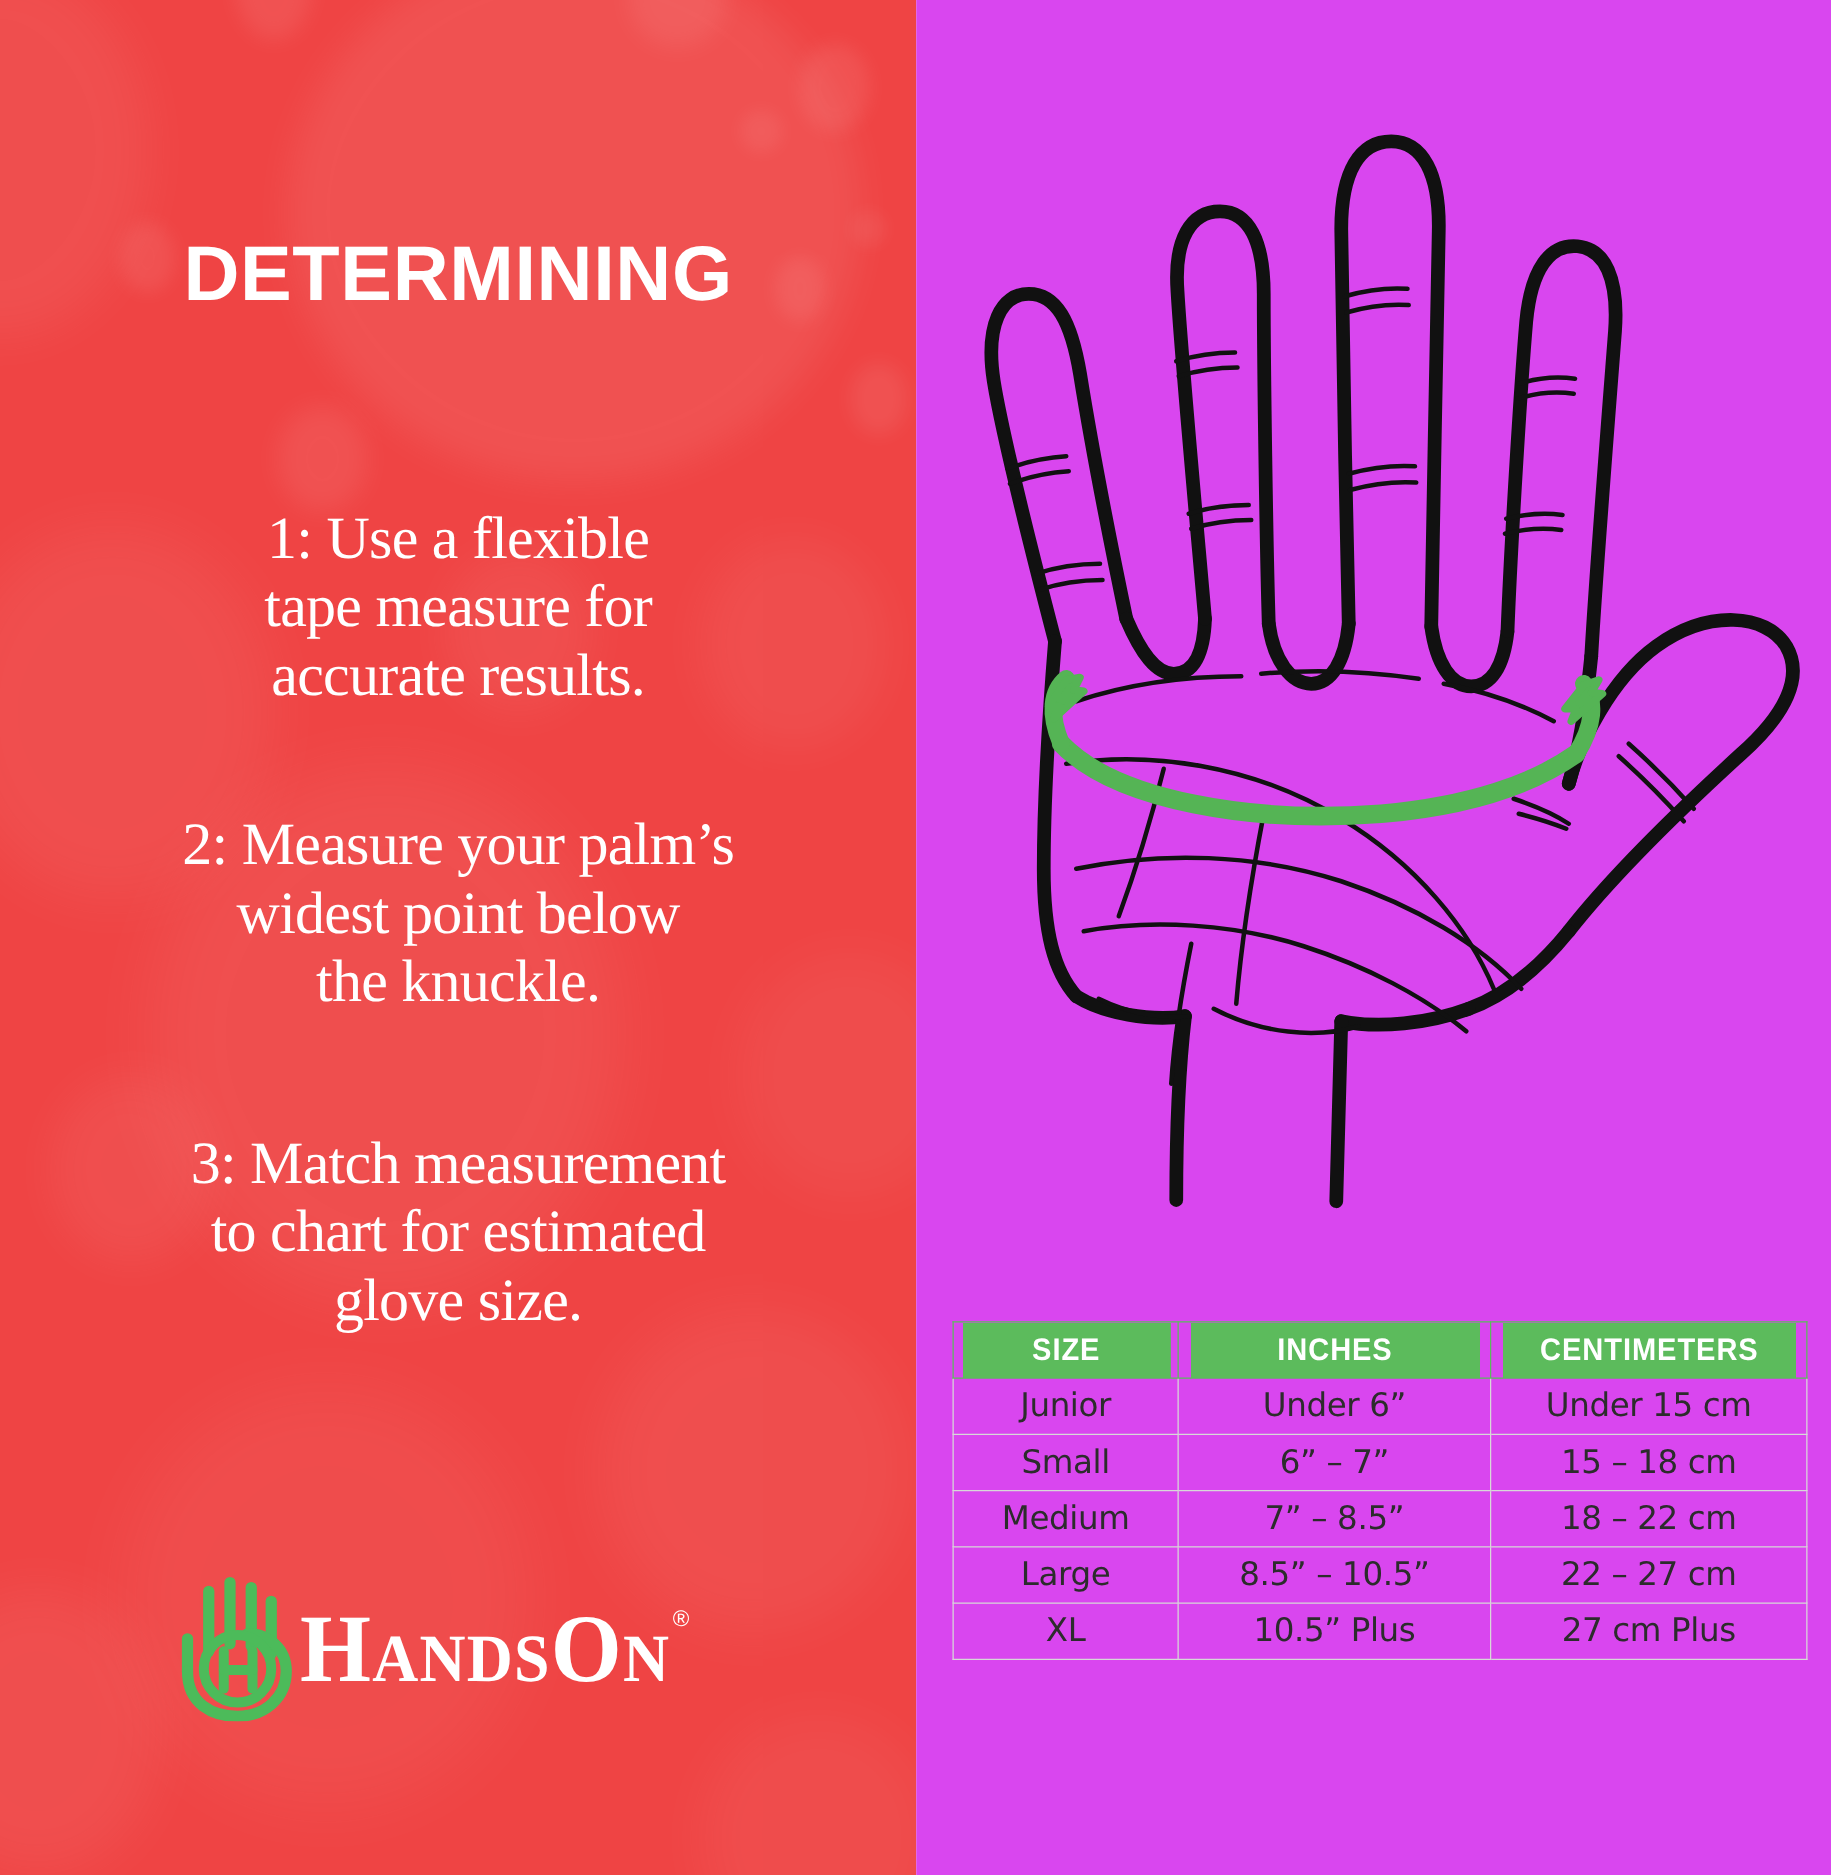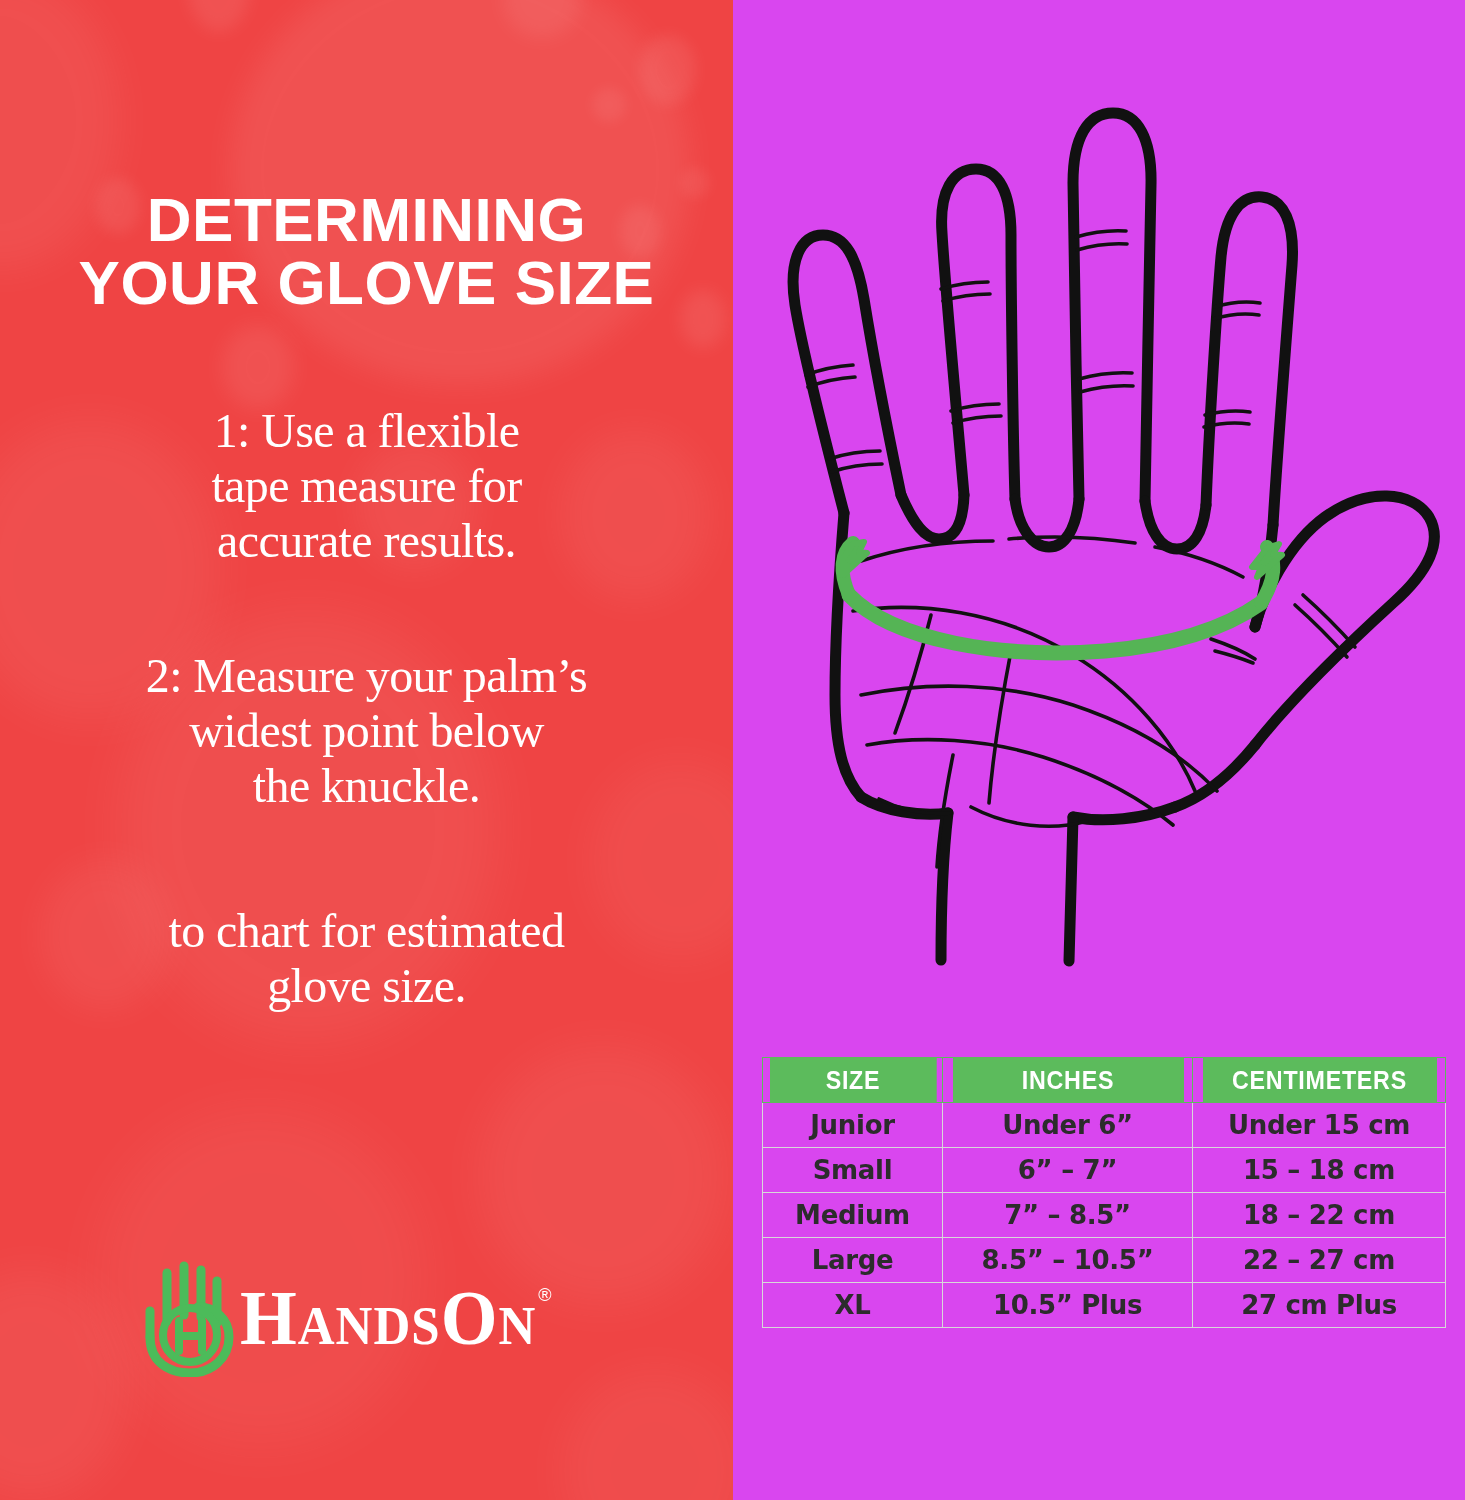--- a/index.html
+++ b/index.html
@@ -147,21 +147,21 @@
     letter-spacing: 0.8px;
     height: 45px;
     text-align: center;
     border: 1px solid #5cbb5c;
     transform: scaleX(0.93);
   }
   #size-table td {
     height: 45px;
     text-align: center;
     font-family: "DejaVu Sans", sans-serif;
-    font-weight: 700;
+    font-weight: 400;
     font-size: 26px;
     color: #2c2c2c;
     border: 1px solid #d8d8d8;
     letter-spacing: -0.3px;
   }
   #size-table col.c-size { width: 180px; }
   #size-table col.c-in   { width: 250px; }
   #size-table col.c-cm   { width: 253px; }
 </style>
 </head>
@@ -190,36 +190,36 @@
     <div class="bokeh" style="left:590px;  top:760px;  width:180px; height:200px; opacity:.045; filter:blur(20px);"></div>
     <div class="bokeh" style="left:478px;  top:1046px; width:250px; height:260px; opacity:.05;  filter:blur(22px);"></div>
     <div class="bokeh" style="left:96px;   top:1108px; width:330px; height:340px; opacity:.042; filter:blur(26px);"></div>
     <div class="bokeh" style="left:-70px;  top:1270px; width:200px; height:230px; opacity:.05;  filter:blur(20px);"></div>
     <div class="bokeh" style="left:560px;  top:1370px; width:190px; height:200px; opacity:.045; filter:blur(20px);"></div>
 
     <div id="panel-content">
 
       <h1 id="panel-title">
         <span class="tl">DETERMINING</span>
-        <span class="tl">YOUR GLOVE SIZE</span>
       </h1>
 
       <p class="step" id="step-1">
         <span class="sl">1: Use a flexible</span>
         <span class="sl">tape measure for</span>
         <span class="sl">accurate results.</span>
       </p>
 
       <p class="step" id="step-2">
         <span class="sl">2: Measure your palm’s</span>
         <span class="sl">widest point below</span>
         <span class="sl">the knuckle.</span>
       </p>
 
       <p class="step" id="step-3">
+        <span class="sl">3: Match measurement</span>
         <span class="sl">to chart for estimated</span>
         <span class="sl">glove size.</span>
       </p>
 
       <div id="logo-block">
         <svg id="logo-mark" viewBox="0 0 104 118">
           <g fill="none" stroke="#4cbb5a" stroke-width="9" stroke-linecap="round" stroke-linejoin="round">
 
             <path d="M31 14 L31 62"></path>
             <path d="M48 7  L48 56"></path>

